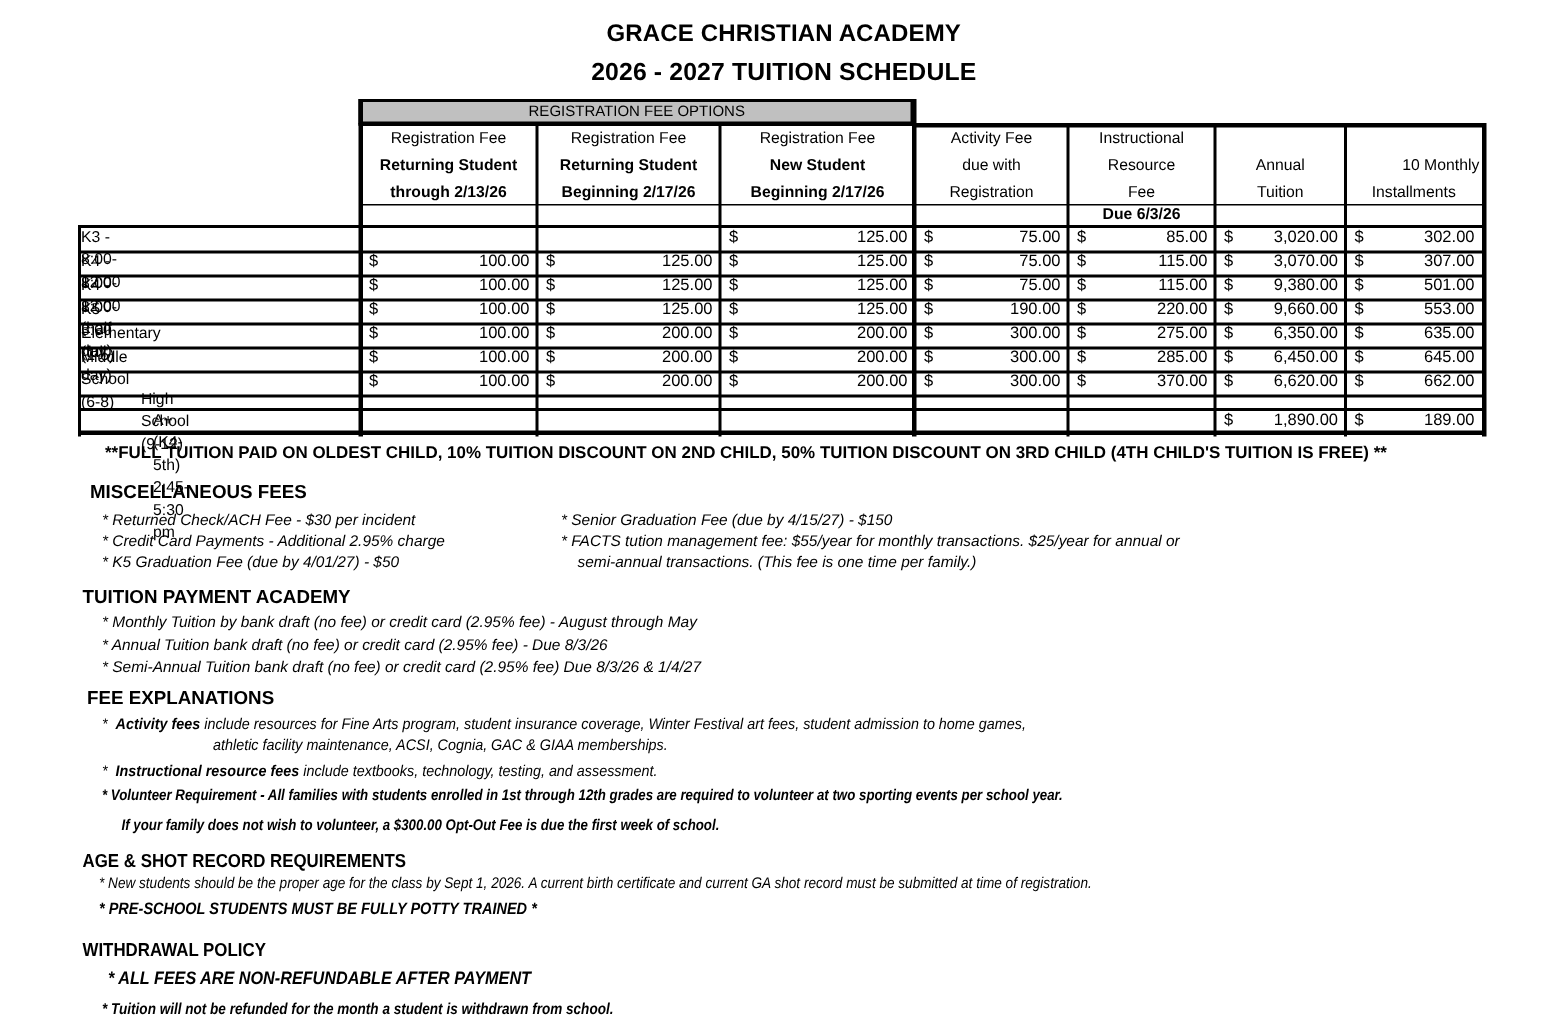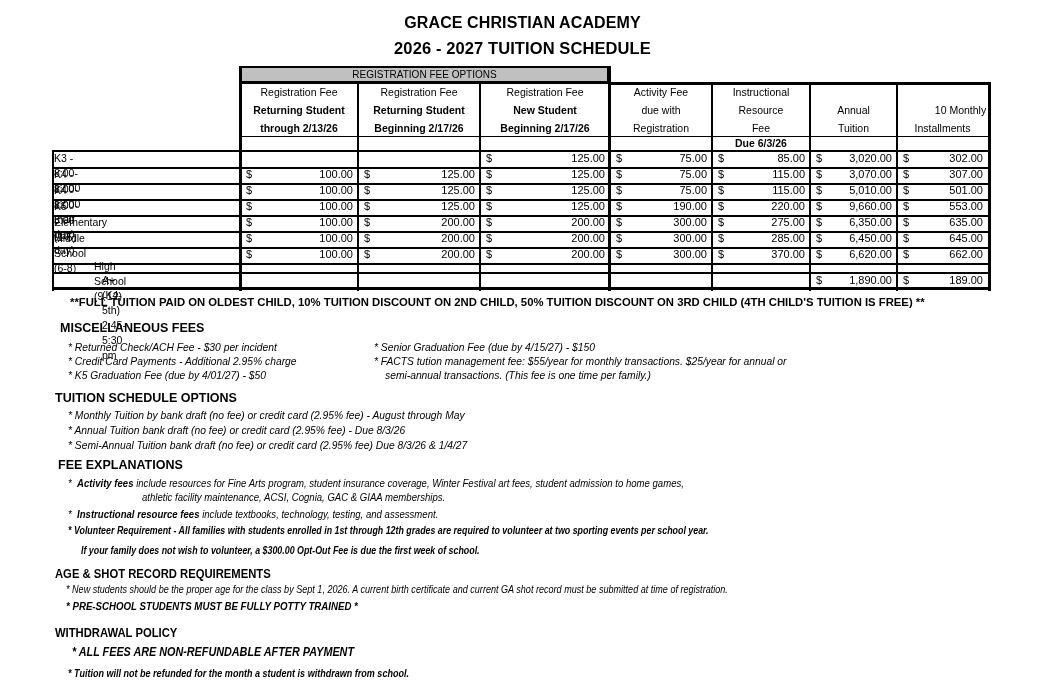--- a/index.html
+++ b/index.html
@@ -140,21 +140,21 @@
       <div class="amt" style="left: 240px; width: 113px; top: 183px;">100.00</div>
       <div class="dol" style="left: 364px; top: 183px;">$</div>
       <div class="amt" style="left: 358px; width: 117px; top: 183px;">125.00</div>
       <div class="dol" style="left: 486px; top: 183px;">$</div>
       <div class="amt" style="left: 480px; width: 125px; top: 183px;">125.00</div>
       <div class="dol" style="left: 616px; top: 183px;">$</div>
       <div class="amt" style="left: 610px; width: 97px; top: 183px;">75.00</div>
       <div class="dol" style="left: 718px; top: 183px;">$</div>
       <div class="amt" style="left: 712px; width: 93px; top: 183px;">115.00</div>
       <div class="dol" style="left: 816px; top: 183px;">$</div>
-      <div class="amt" style="left: 810px; width: 82px; top: 183px;">5,010.00</div>
+      <div class="amt" style="left: 810px; width: 82px; top: 183px;">9,380.00</div>
       <div class="dol" style="left: 903px; top: 183px;">$</div>
       <div class="amt" style="left: 897px; width: 86px; top: 183px;">501.00</div>
       <div class="lbl" style="top: 199px;">K5</div>
       <div class="dol" style="left: 246px; top: 199px;">$</div>
       <div class="amt" style="left: 240px; width: 113px; top: 199px;">100.00</div>
       <div class="dol" style="left: 364px; top: 199px;">$</div>
       <div class="amt" style="left: 358px; width: 117px; top: 199px;">125.00</div>
       <div class="dol" style="left: 486px; top: 199px;">$</div>
       <div class="amt" style="left: 480px; width: 125px; top: 199px;">125.00</div>
       <div class="dol" style="left: 616px; top: 199px;">$</div>
@@ -221,21 +221,21 @@
 <div class="discount">**FULL TUITION PAID ON OLDEST CHILD, 10% TUITION DISCOUNT ON 2ND CHILD, 50% TUITION DISCOUNT ON 3RD CHILD (4TH CHILD'S TUITION IS FREE) **</div>
 
 <div class="sec" style="left:60px;top:321px;">MISCELLANEOUS FEES</div>
 <div class="item" style="left:68px;top:341px;">*  Returned Check/ACH Fee - $30 per incident</div>
 <div class="item" style="left:68px;top:355px;">*  Credit Card Payments - Additional 2.95% charge</div>
 <div class="item" style="left:68px;top:369px;">*  K5 Graduation Fee (due by 4/01/27) - $50</div>
 <div class="item" style="left:374px;top:341px;">*  Senior Graduation Fee (due by 4/15/27) - $150</div>
 <div class="item" style="left:374px;top:355px;">*  FACTS tution management fee: $55/year for monthly transactions. $25/year for annual or</div>
 <div class="item" style="left:385px;top:369px;">semi-annual transactions. (This fee is one time per family.)</div>
 
-<div class="sec" style="left:55px;top:391px;">TUITION SCHEDULE OPTIONS</div>
+<div class="sec" style="left:55px;top:391px;">TUITION PAYMENT ACADEMY</div>
 <div class="item" style="left:68px;top:409px;">*  Monthly Tuition by bank draft (no fee) or credit card (2.95% fee) - August through May</div>
 <div class="item" style="left:68px;top:424px;">*  Annual Tuition bank draft (no fee) or credit card (2.95% fee) - Due 8/3/26</div>
 <div class="item" style="left:68px;top:439px;">*  Semi-Annual Tuition bank draft (no fee) or credit card (2.95% fee)  Due 8/3/26 &amp; 1/4/27</div>
 
 <div class="sec" style="left:58px;top:458px;">FEE EXPLANATIONS</div>
 <div class="item" style="left:68px;top:477px;text-align:right;"><span class="cond" style="transform:scaleX(0.93);"><span>*</span>&nbsp;&nbsp;<b>Activity fees</b><span> include resources for Fine Arts program, student insurance coverage, Winter Festival art fees, student admission to home games,</span></span></div>
 <div class="item" style="left:142px;top:491px;"><span class="cond" style="transform:scaleX(0.93);">athletic facility maintenance, ACSI, Cognia, GAC &amp; GIAA memberships.</span></div>
 <div class="item" style="left:68px;top:508px;"><span class="cond" style="transform:scaleX(0.93);"><span>*</span>&nbsp;&nbsp;<b>Instructional resource fees</b><span> include textbooks, technology, testing, and assessment.</span></span></div>
 <div class="item" style="left:68px;top:524px;font-weight:bold;"><span class="cond" style="transform:scaleX(0.86);">* Volunteer Requirement - All families with students enrolled in 1st through 12th grades are required to volunteer at two sporting events per school year.</span></div>
 <div class="item" style="left:81px;top:544px;font-weight:bold;"><span class="cond" style="transform:scaleX(0.86);">If your family does not wish to volunteer, a $300.00 Opt-Out Fee is due the first week of school.</span></div>

